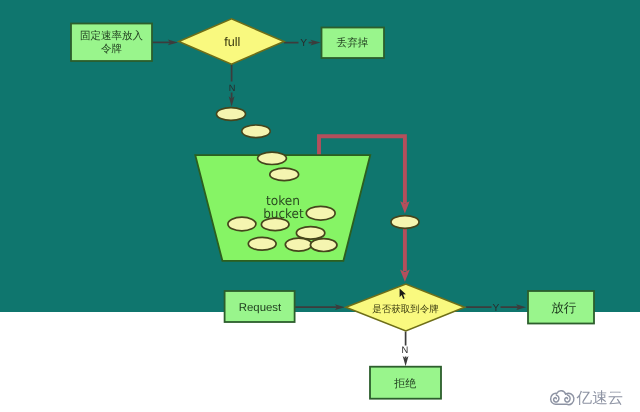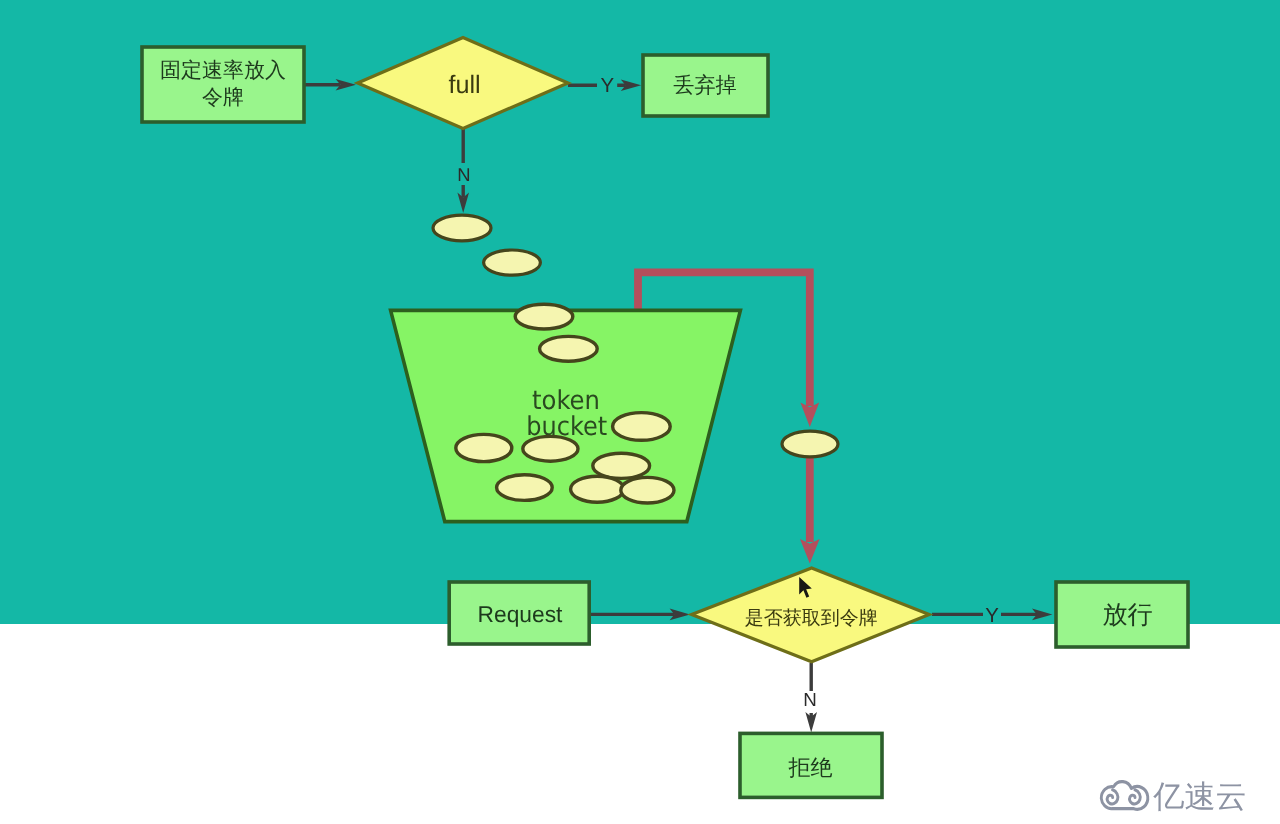--- a/index.html
+++ b/index.html
@@ -1,18 +1,18 @@
 <!DOCTYPE html>
 <html><head>
 <meta charset="utf-8">
 <style>
   html,body{margin:0;padding:0;}
   body{width:640px;height:412px;background:#ffffff;overflow:hidden;-webkit-font-smoothing:antialiased;text-rendering:geometricPrecision;
        font-family:"Liberation Sans","DejaVu Sans",sans-serif;}
-  #stage{position:relative;width:640px;height:312px;background:#14b8a6;will-change:transform;}
+  #stage{position:relative;width:640px;height:312px;background:#0f766e;will-change:transform;}
   svg#diagram{position:absolute;left:0;top:0;width:640px;height:412px;display:block;}
   text{font-family:"Liberation Sans","DejaVu Sans",sans-serif;}
   text.dv{font-family:"DejaVu Sans",sans-serif;}
 </style>
 </head>
 <body>
 
 <div id="stage">
   <svg id="diagram" viewBox="0 0 640 412">
 

